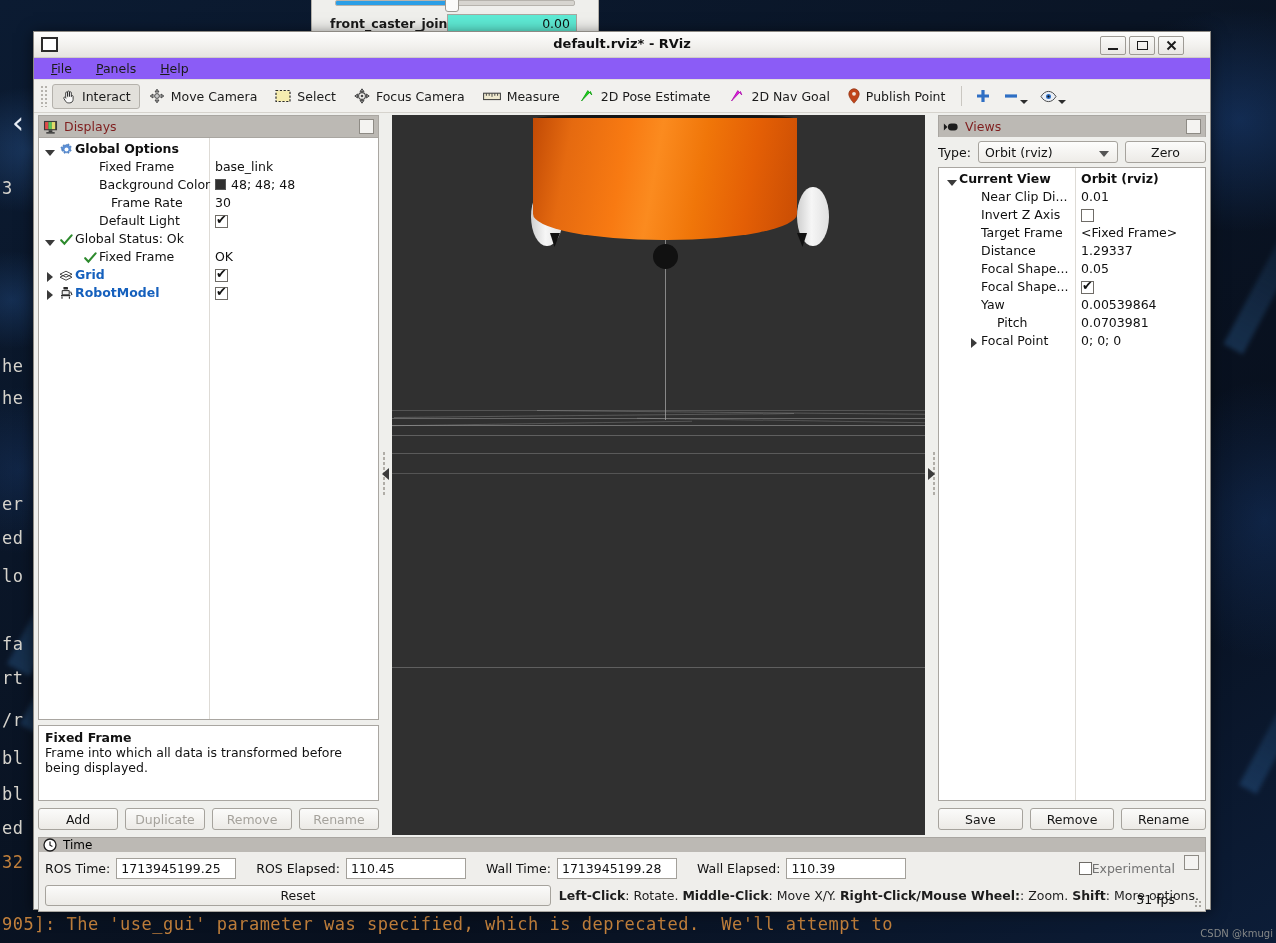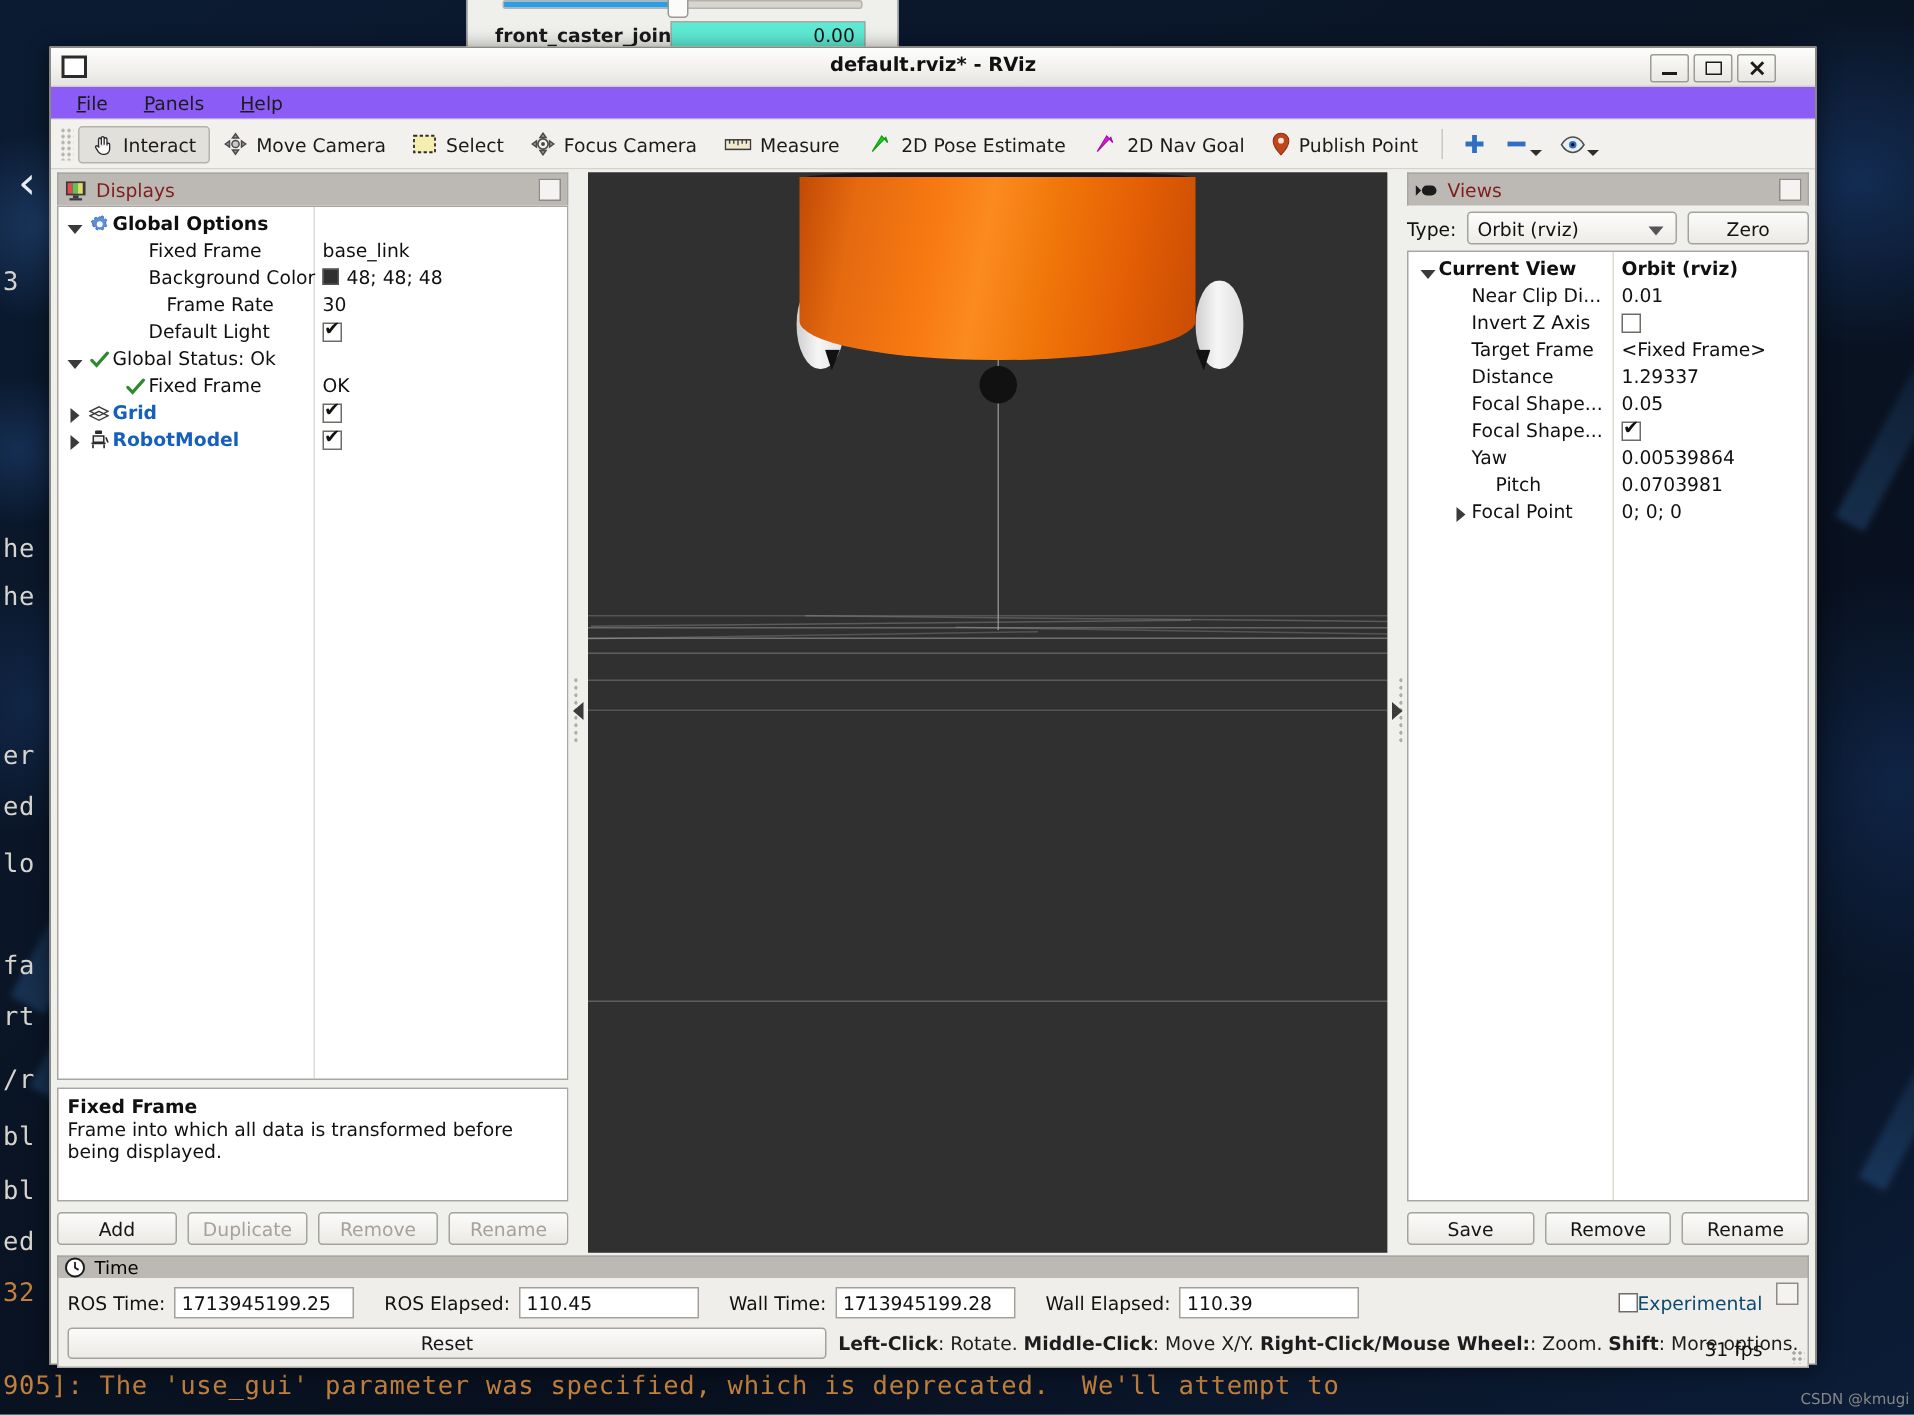--- a/index.html
+++ b/index.html
@@ -239,21 +239,21 @@
   #time-body { flex:1; background:#efeeeb; border:1px solid #a9a6a1; border-top:none;
                position:relative; padding:5px 6px; }
   .time-row { display:flex; align-items:center; gap:6px; height:23px; }
   .tf-label { font-size:12.5px; color:#111; }
   .tfield { height:21px; background:#fff; border:1px solid #a3a09a; font-size:12.5px;
             color:#111; padding:0 4px; display:flex; align-items:center; }
   #hint-row { display:flex; align-items:center; gap:8px; margin-top:5px; }
   #reset-btn { width:54px; height:21px; }
   #hint-text { font-size:12.5px; color:#1d1d1d; }
   #hint-text b { font-weight:bold; }
-  #experimental { position:absolute; right:30px; top:9px; display:flex; align-items:center; gap:0; font-size:12.5px; color:#0c4a6e; }
+  #experimental { position:absolute; right:30px; top:9px; display:flex; align-items:center; gap:0; font-size:12.5px; color:#737373; }
   #fps { position:absolute; right:30px; top:40px; font-size:12.5px; color:#111; }
   #time-float { position:absolute; right:6px; top:3px; width:15px; height:15px; background:#f4f3f1; border:1px solid #8e8b85; }
   #grip-corner { position:absolute; right:2px; bottom:2px; width:9px; height:9px;
     background-image:radial-gradient(#a9a6a0 1px, transparent 1.2px); background-size:4px 4px; }
 
   #watermark {
     position:absolute; right:3px; bottom:4px; font-size:10px; color:#9a9a95;
     font-family:"DejaVu Sans", sans-serif; opacity:.85;
   }
 </style>

